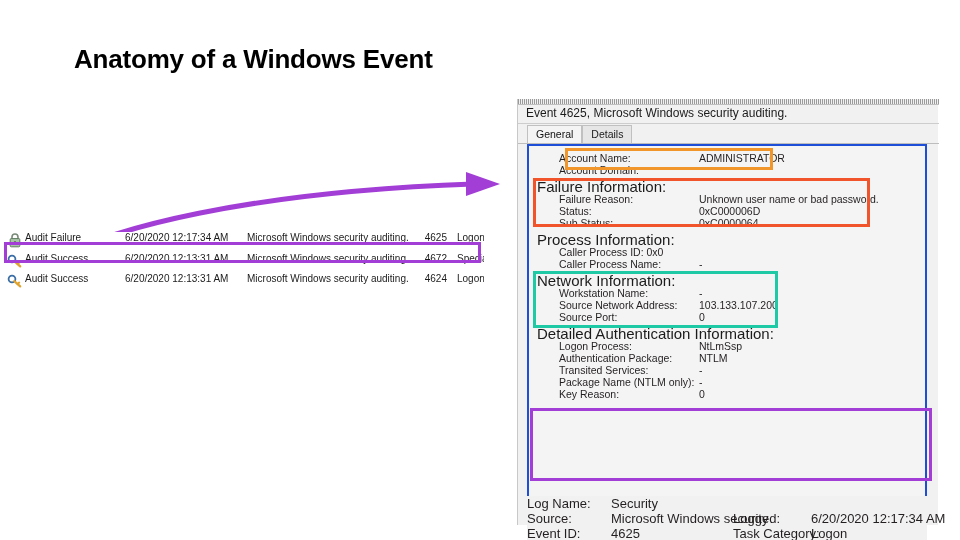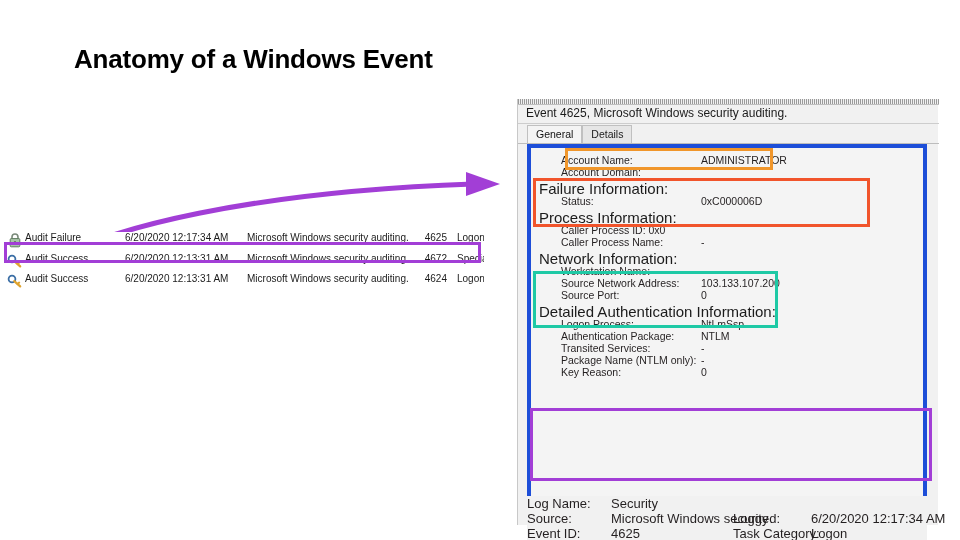--- a/index.html
+++ b/index.html
@@ -161,21 +161,21 @@
   }
 
   
   #detail-body {
     position: absolute;
     left: 9px;
     top: 45px;
     width: 400px;
     height: 393px;
     background: #f4f4f4;
-    border: 4px solid #1d4ed8;
+    border: 2px solid #1d4ed8;
     box-sizing: border-box;
     overflow: hidden;
   }
   #detail-body-inner {
     position: absolute;
     left: 8px;
     top: 4px;
     right: 2px;
     bottom: 0;
   }
@@ -324,22 +324,30 @@
         </div>
         <div class="kv w140">
           <span class="k">Account Domain:</span>
           <span class="v"></span>
         </div>
       </div>
 
       <div class="sec">
         <div class="sec-title">Failure Information:</div>
         <div class="kv w140">
+          <span class="k">Failure Reason:</span>
+          <span class="v">Unknown user name or bad password.</span>
+        </div>
+        <div class="kv w140">
           <span class="k">Status:</span>
           <span class="v">0xC000006D</span>
+        </div>
+        <div class="kv w140">
+          <span class="k">Sub Status:</span>
+          <span class="v">0xC0000064</span>
         </div>
       </div>
 
       <div class="sec">
         <div class="sec-title">Process Information:</div>
         <div class="kv w140">
           <span class="k">Caller Process ID:  0x0</span>
           <span class="v"></span>
         </div>
         <div class="kv w140">

